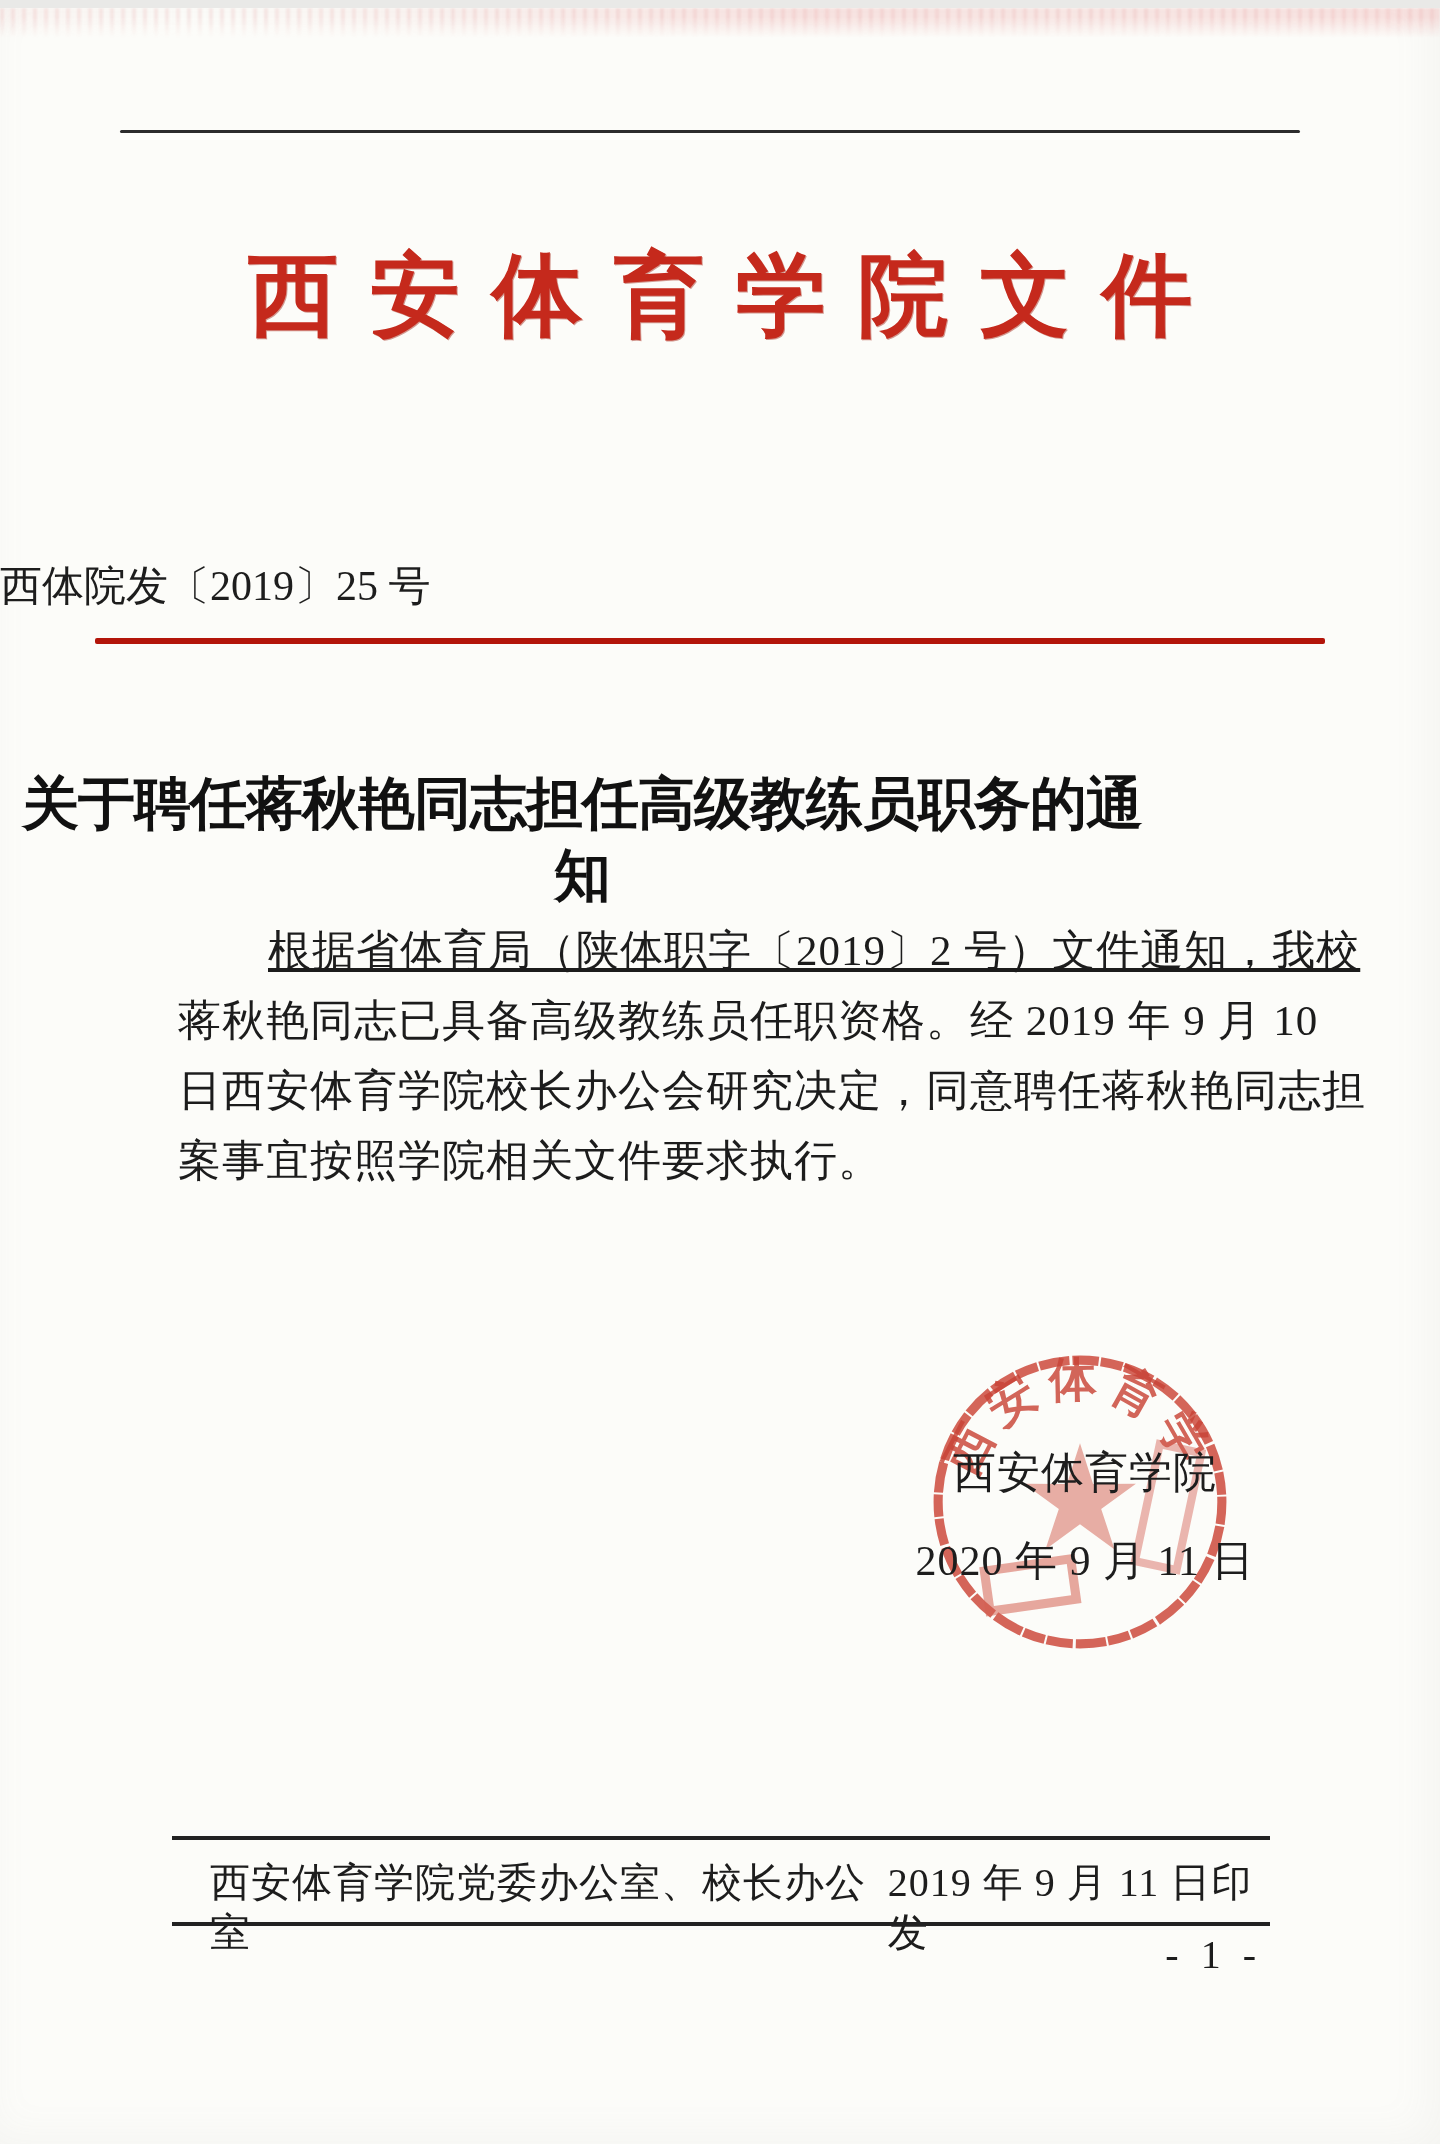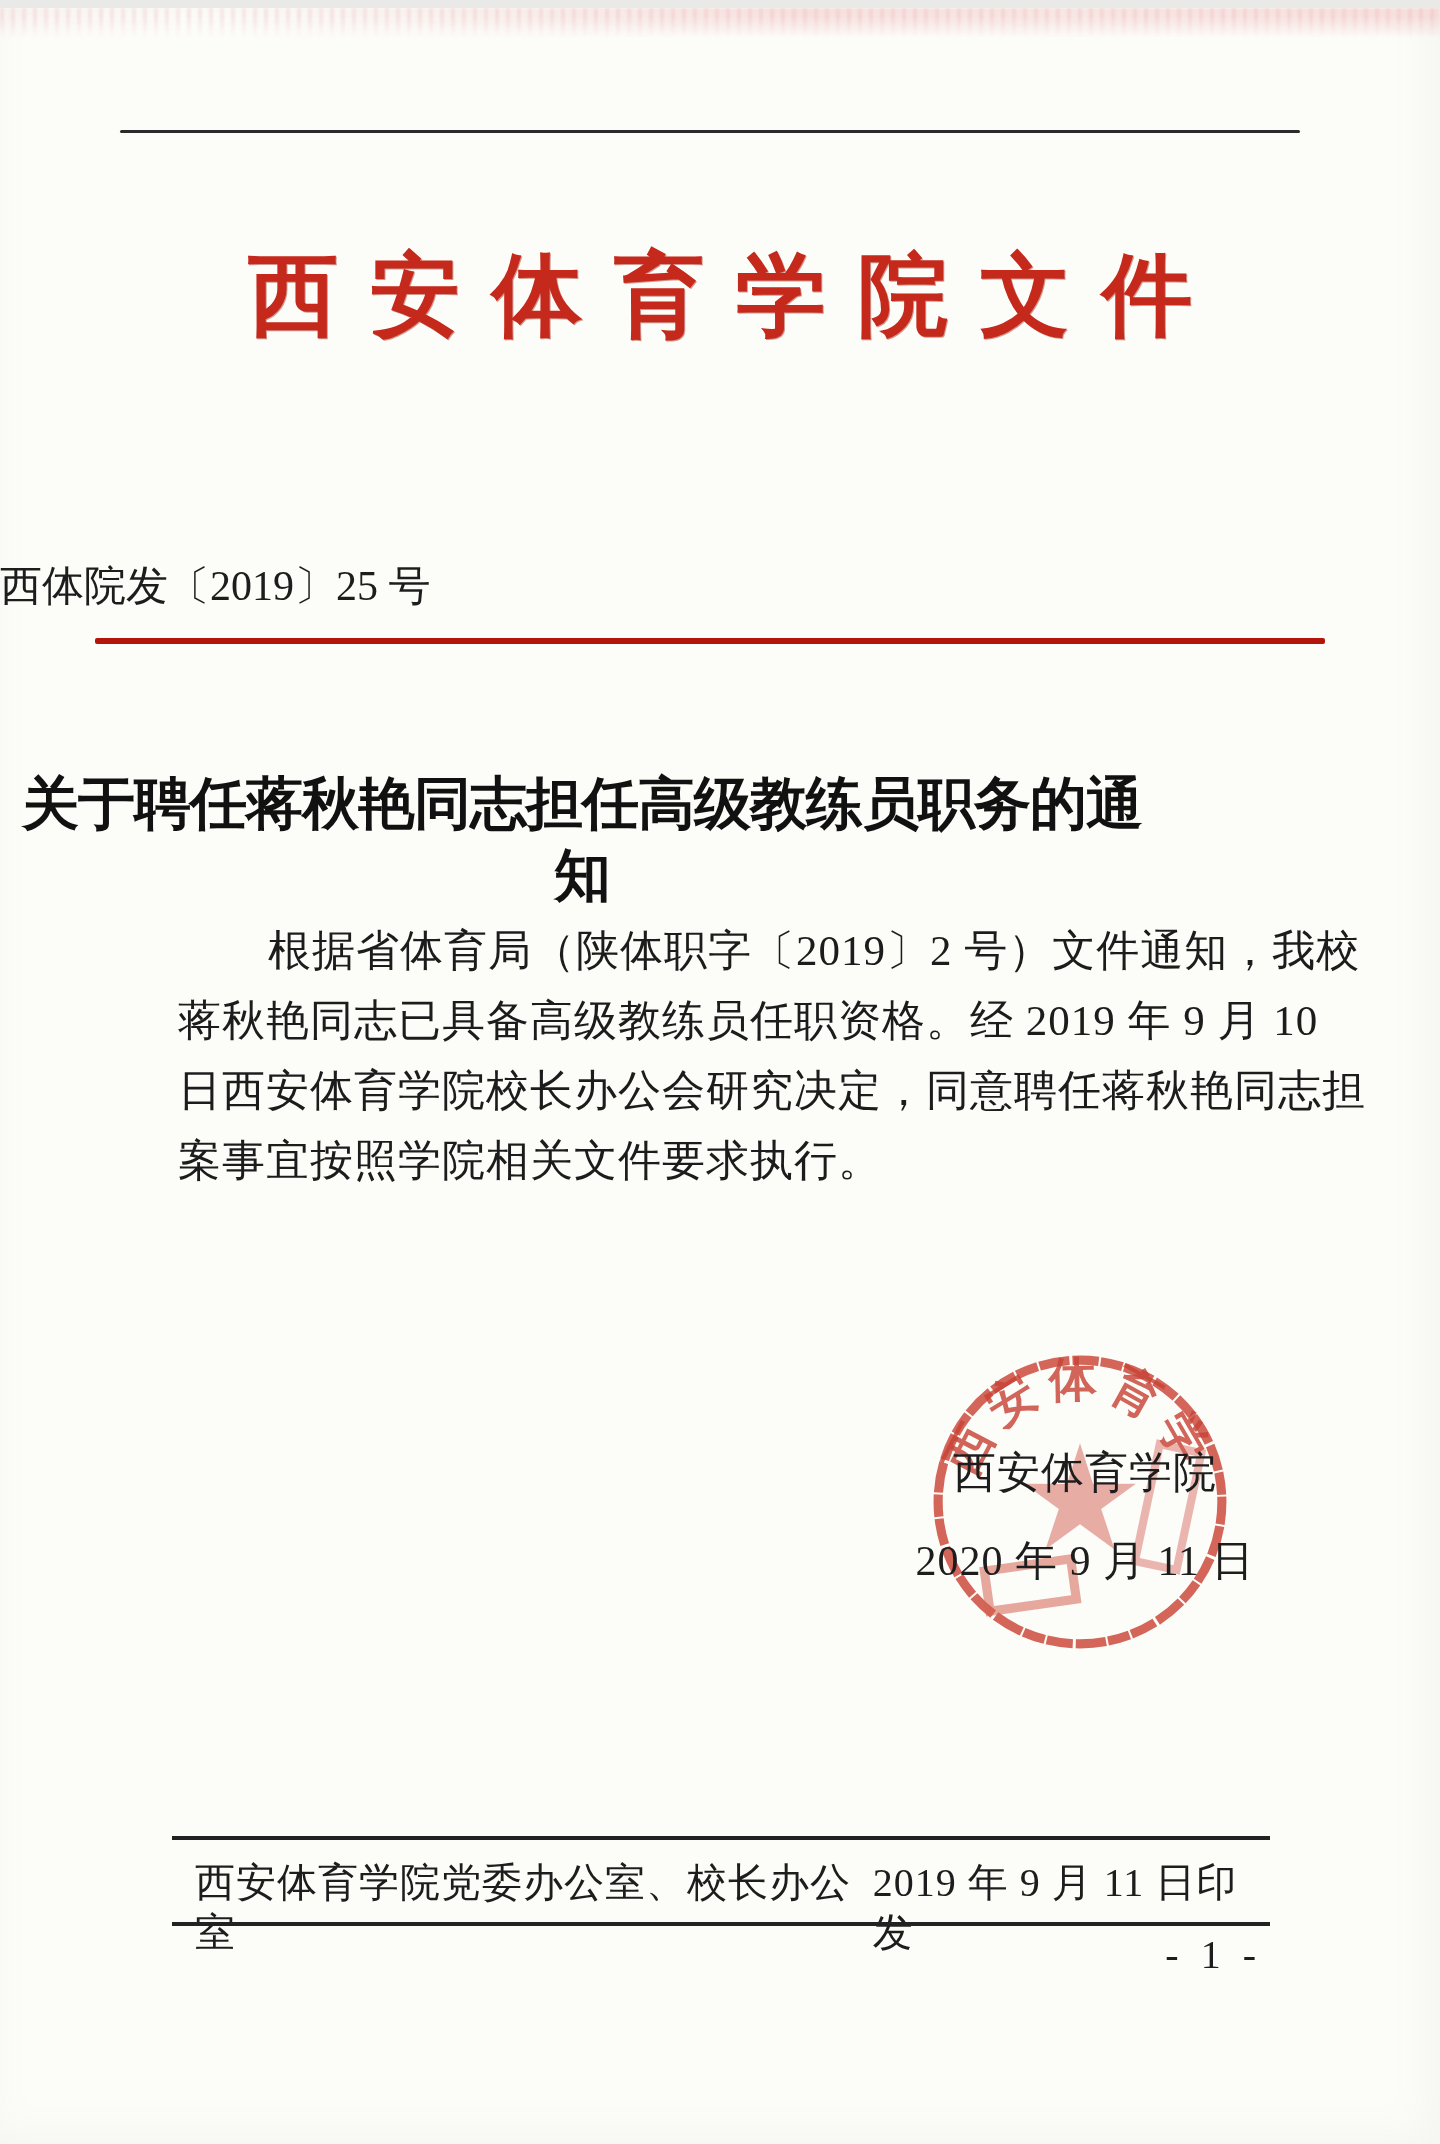--- a/index.html
+++ b/index.html
@@ -49,42 +49,42 @@
     position:absolute;top:760px;left:0;width:1164px;margin:0;
     text-align:center;
     font-size:57px;line-height:72px;font-weight:900;letter-spacing:-1px;
     color:#111;
   }
   .body-block{
     position:absolute;top:912px;left:178px;width:1120px;
     font-size:43px;letter-spacing:1px;color:#1c1c1c;
   }
   .body-line{height:70px;line-height:62px;white-space:nowrap;}
-  .body-line.indent{text-indent:90px;}
+  .body-line.indent{text-indent:90px;text-decoration:underline;}
   
   .sign-block{
     position:absolute;top:1438px;left:880px;width:410px;
     text-align:center;z-index:3;
   }
   .sign-org{font-size:43px;line-height:54px;letter-spacing:1px;}
   .sign-date{font-size:42px;line-height:50px;margin-top:36px;letter-spacing:1px;}
   
   .seal{position:absolute;top:1342px;left:928px;width:304px;height:304px;z-index:2;}
   .seal svg{display:block;width:304px;height:304px;}
   .seal-arc{
     font-family:"Liberation Serif","DejaVu Serif",serif;
     font-size:47px;font-weight:bold;letter-spacing:9px;
     fill:#c94437;opacity:.82;
   }
   
   .footer-rule{position:absolute;left:172px;width:1098px;height:4px;background:#222;}
   .footer-rule.r1{top:1828px;}
   .footer-rule.r2{top:1914px;}
   .footer-row{
-    position:absolute;top:1850px;left:195px;width:1072px;
+    position:absolute;top:1850px;left:210px;width:1072px;
     display:flex;justify-content:space-between;align-items:baseline;
     font-size:40px;line-height:50px;letter-spacing:1px;
   }
   .page-number{
     position:absolute;top:1924px;right:178px;
     font-size:40px;line-height:46px;letter-spacing:6px;
     font-family:"Liberation Serif","DejaVu Serif",serif;
   }
 </style>
 </head>

